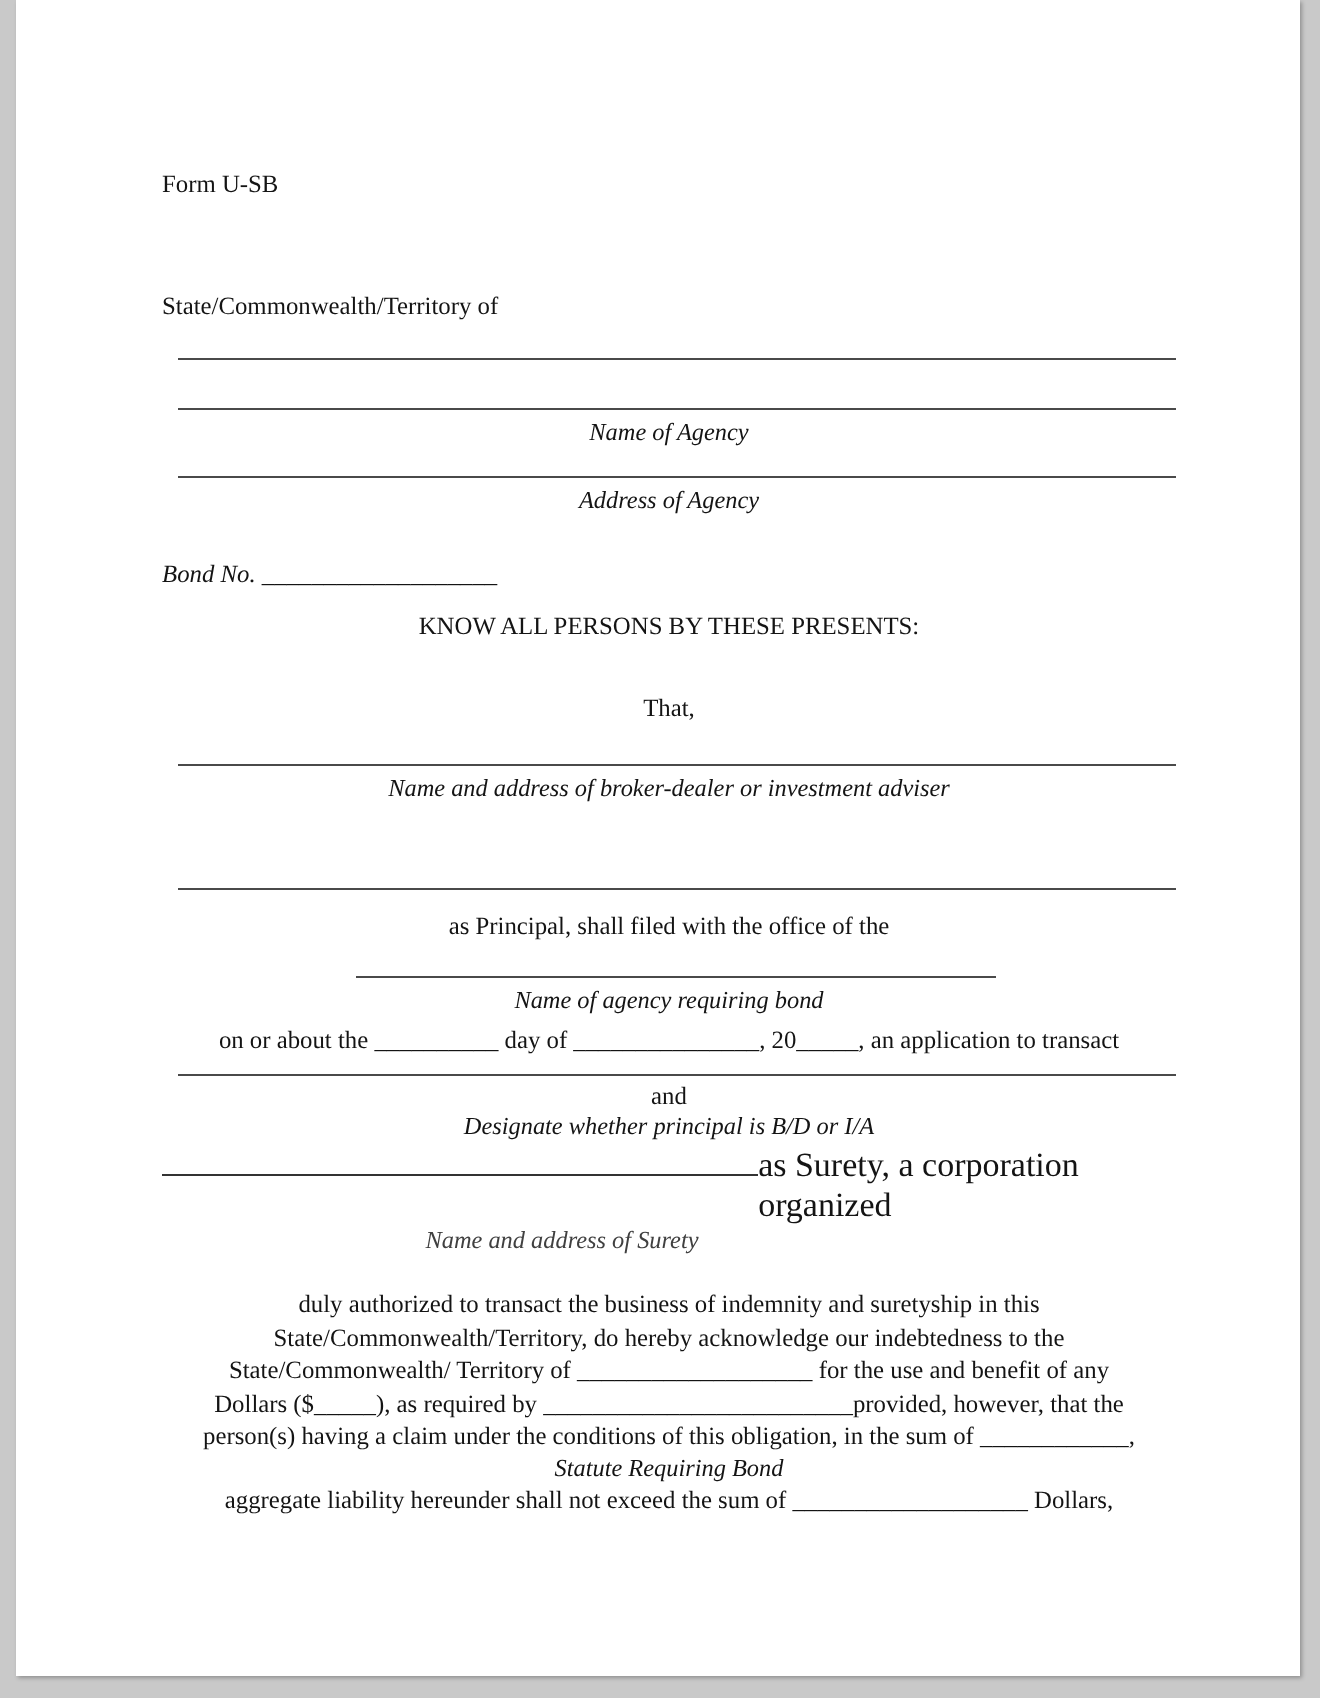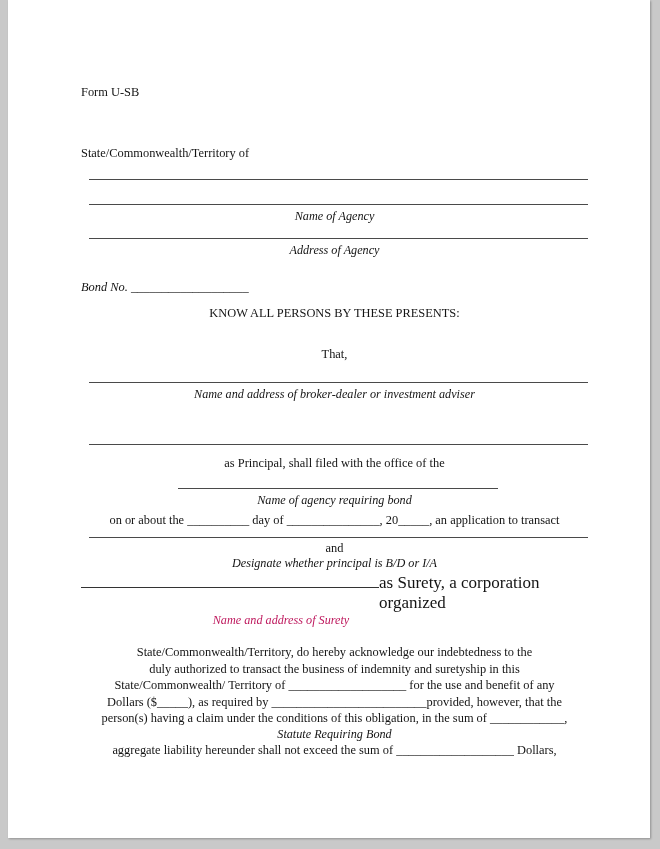--- a/index.html
+++ b/index.html
@@ -73,21 +73,21 @@
   }
   .surety-row .ul {
     border-bottom: 1px solid #333;
     width: 330px;
     display: inline-block;
     height: 13px;
   }
   .caption-surety {
     font-style: italic;
     font-size: 12.2px;
-    color: #be185d;
+    color: #404040;
     text-align: center;
     width: 400px;
     margin-left: 0px;
   }
   .caption-bd {
     font-style: italic;
     font-size: 12.2px;
     color: #141414;
     text-align: center;
   }
@@ -156,22 +156,22 @@
     <div class="caption-bd">Designate whether principal is B/D or I/A</div>
 
     <div class="sp2"></div>
     <div class="surety-row">
       <span class="ul"></span>
       <span>as Surety, a corporation organized</span>
     </div>
     <div class="caption-surety">Name and address of Surety</div>
 
     <div class="sp16"></div>
+    <div class="line center">duly authorized to transact the business of indemnity and suretyship in this</div>
     <div class="line center">State/Commonwealth/Territory, do hereby acknowledge our indebtedness to the</div>
-    <div class="line center">duly authorized to transact the business of indemnity and suretyship in this</div>
     <div class="line center">State/Commonwealth/ Territory of ___________________ for the use and benefit of any</div>
     <div class="line center">Dollars ($_____), as required by _________________________provided, however, that the</div>
     <div class="line center">person(s) having a claim under the conditions of this obligation, in the sum of ____________,</div>
     <div class="caption">Statute Requiring Bond</div>
     <div class="line center">aggregate liability hereunder shall not exceed the sum of ___________________ Dollars,</div>
 
   </div>
 </div>
 
 </body></html>

